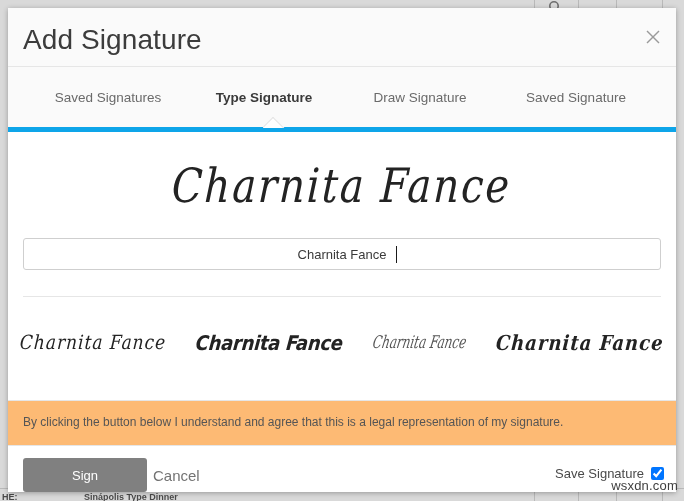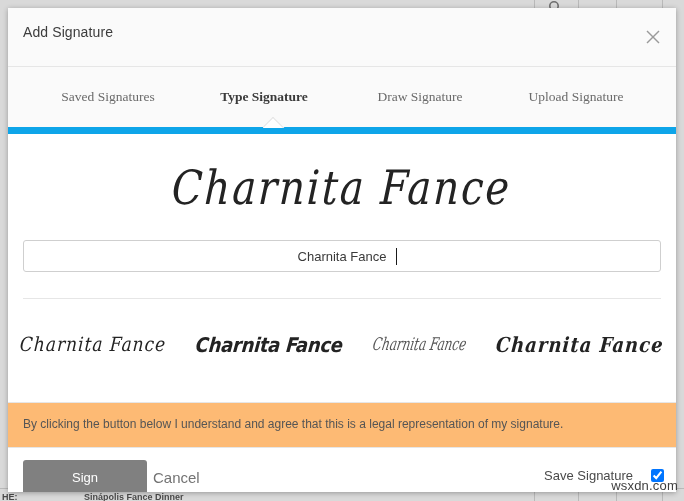--- a/index.html
+++ b/index.html
@@ -71,43 +71,42 @@
   #modal-header {
     position: relative;
     height: 58px;
     background: #fafafa;
     border-bottom: 1px solid #e6e6e6;
   }
   #modal-title {
     position: absolute;
     left: 15px;
     top: 16px;
-    font-size: 14px;
+    font-size: 28px;
     font-weight: normal;
     color: #3c3c3c;
     letter-spacing: 0.1px;
   }
   #close-button {
     position: absolute;
     right: 12px;
     top: 18px;
     width: 22px;
     height: 22px;
     cursor: pointer;
     color: #9a9a9a;
   }
   #close-button svg { display: block; }
 
   
   #tab-bar {
     position: relative;
     height: 60px;
     background: #fafafa;
-    border-bottom: 7px solid #0ea5e9;
-    font-family: Liberation Serif, serif;
+    border-bottom: 5px solid #0ea5e9;
   }
   #tab-list {
     display: flex;
     height: 100%;
     align-items: center;
     padding: 0 22px;
     box-sizing: border-box;
   }
   .tab {
     flex: 1;
@@ -311,21 +310,21 @@
     font-size: 15px;
     color: #737373;
     cursor: pointer;
   }
   #save-signature-group {
     position: absolute;
     right: 12px;
     top: 20px;
     display: flex;
     align-items: center;
-    gap: 18px;
+    gap: 7px;
     justify-content: flex-end;
   }
   #save-signature-label {
     font-size: 13px;
     color: #4a4a4a;
     cursor: pointer;
   }
   #save-signature-checkbox {
     width: 13px;
     height: 13px;
@@ -356,42 +355,42 @@
 
   <span id="bg-search-icon">
     <svg width="18" height="16" viewBox="0 0 18 16">
       <circle cx="8" cy="6" r="4.2" fill="none" stroke="#6d6d6d" stroke-width="1.6"></circle>
       <line x1="11" y1="9" x2="14.5" y2="12.5" stroke="#6d6d6d" stroke-width="1.6"></line>
     </svg>
   </span>
 
   <div id="bg-bottom-text">
     <span class="c1">HE:</span>
-    <span class="c2">Sinápolis Fance Dinner</span>
+    <span class="c2">Sinápolis Type Dinner</span>
   </div>
 </div>
 
 <div id="modal">
 
   <div id="modal-header">
     <div id="modal-title">Add Signature</div>
     <div id="close-button">
       <svg width="22" height="22" viewBox="0 0 22 22">
         <line x1="5" y1="5" x2="17" y2="17" stroke="#9a9a9a" stroke-width="1.4"></line>
         <line x1="17" y1="5" x2="5" y2="17" stroke="#9a9a9a" stroke-width="1.4"></line>
       </svg>
     </div>
   </div>
 
   <div id="tab-bar">
     <div id="tab-list">
       <div class="tab">Saved Signatures</div>
       <div class="tab active">Type Signature</div>
       <div class="tab">Draw Signature</div>
-      <div class="tab">Upload Signature</div>
+      <div class="tab">Saved Signature</div>
     </div>
     <div id="tab-pointer"></div>
   </div>
 
   <div id="modal-body">
 
     <div id="signature-preview">
       <div id="signature-preview-text">Charnita Fance</div>
     </div>
 

